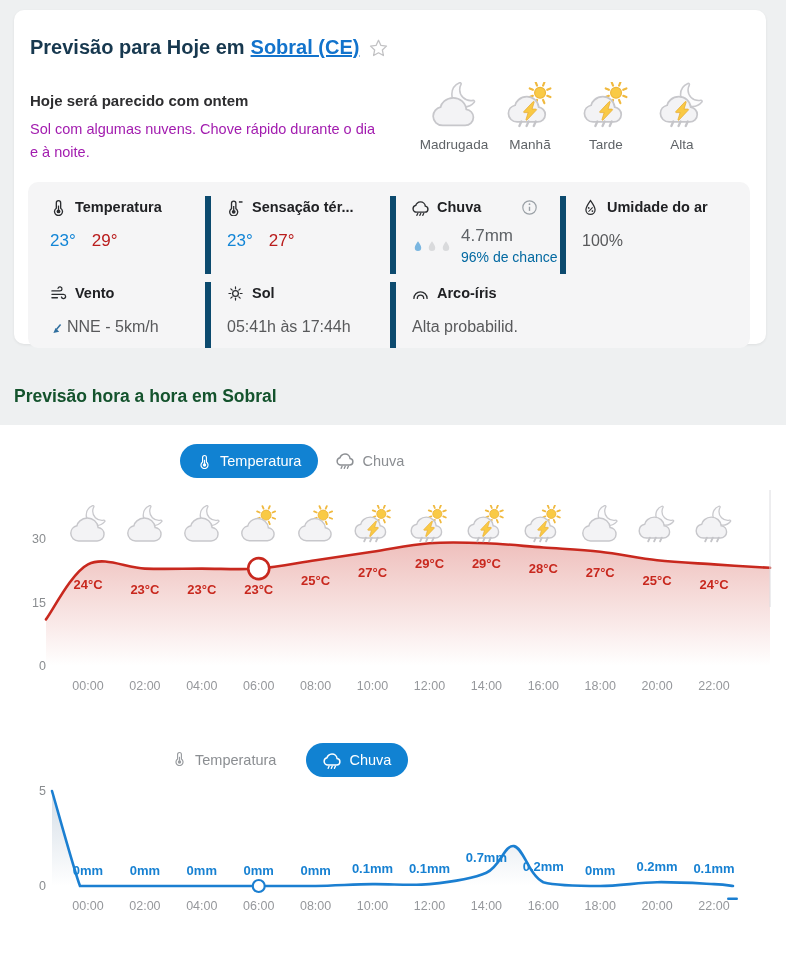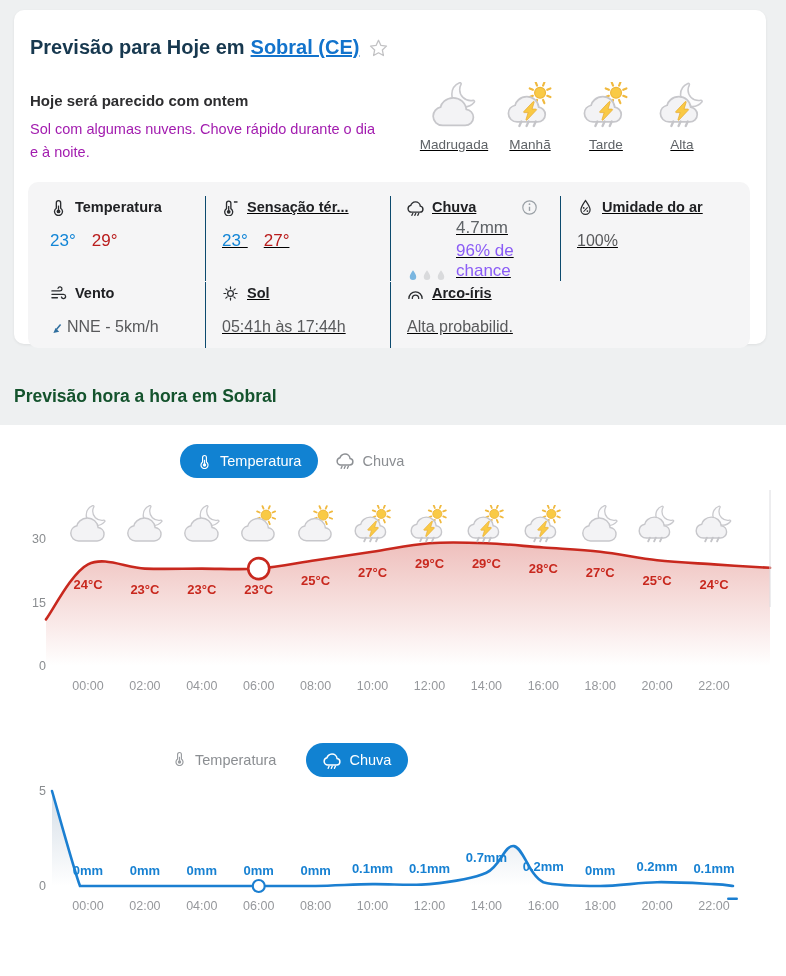--- a/index.html
+++ b/index.html
@@ -11,45 +11,45 @@
   .today-card { position:absolute; left:14px; top:10px; width:752px; height:334px;
     background:#fff; border-radius:10px; box-shadow:0 1px 3px rgba(0,0,0,.07); }
   .card-title { position:absolute; left:16px; top:26px; font-size:20px; font-weight:700;
     color:#17384f; display:flex; align-items:center; }
   .card-title a { color:#1273cc; margin-left:6px; text-decoration:underline; cursor:pointer; }
   .fav-star { margin-left:9px; display:inline-flex; transform:translateY(1px); cursor:pointer; }
   .summary { position:absolute; left:16px; top:82px; width:352px; }
   .summary h3 { font-size:15px; font-weight:700; color:#2e2e30; margin-bottom:9px; }
   .summary p { font-size:14.5px; color:#a21caf; line-height:1.62; }
   .periods { position:absolute; left:402px; top:72px; display:flex; }
-  .period { width:76px; text-align:center;text-decoration:underline; }
+  .period { width:76px; text-align:center; }
   .period .w-icon { display:inline-block; width:46px; height:46px; }
   .p-label { font-size:13.5px; color:#5f6367; margin-top:5px; }
 
   
   .stats-box { position:absolute; left:14px; top:172px; width:722px; height:166px;
     background:#f5f5f6; border-radius:10px; }
   .stats-row { display:grid; }
   .row1 { grid-template-columns:177px 185px 170px 1fr; padding-top:14px; height:92px; }
   .row2 { grid-template-columns:177px 185px 1fr; padding-top:8px; height:74px; }
   .stat-cell { padding-left:16px; position:relative; }
   .stat-cell.first { padding-left:22px; }
-  .stat-cell.bl { border-left:1px solid #0c4a6e;text-decoration:underline; }
+  .stat-cell.bl { border-left:6px solid #0c4a6e; }
   .stat-head { display:flex; align-items:center; gap:8px; height:22px; }
   .stat-head .s-icon { display:inline-flex; width:17px; height:17px; }
   .stat-label { font-size:14.5px; font-weight:700; color:#202124; white-space:nowrap; }
   .info-btn { margin-left:auto; margin-right:22px; display:inline-flex; cursor:pointer; }
   .stat-value { margin-top:13px; font-size:17px; display:flex; align-items:center; }
   .stat-value .min { color:#1285d6; margin-right:16px; }
   .stat-value .max { color:#b91c1c; }
-  .rain-flex { display:flex; align-items:flex-end; margin-top:0; }
+  .rain-flex { display:flex; align-items:center; margin-top:8px; }
   .droplets { display:flex; gap:2px; margin-right:9px; }
   .droplet { display:inline-flex; }
   .rain-mm { font-size:17px; color:#5f6367; }
-  .rain-chance { font-size:17px; color:#8b5cf6; margin-top:3px; }
+  .rain-chance { font-size:14px; color:#0369a1; margin-top:3px; }
   .plain-value { margin-top:14px; font-size:16px; color:#58595b; display:flex; align-items:center; gap:3px; }
   .dir-icon { display:inline-flex; transform:translateY(1px); }
 
   
   .hourly-heading { position:absolute; left:14px; top:386px; font-size:17.5px; font-weight:700; color:#14532d; }
   .charts-card { position:absolute; left:0; top:425px; width:786px; height:551px; background:#fff; }
   .toggle-row { position:absolute; display:flex; align-items:center; }
   .toggle-row.r1 { left:180px; top:19px; gap:18px; }
   .toggle-row.r2 { left:172px; top:318px; gap:30px; }
   .pill { height:34px; border-radius:17px; background:#1182d2; color:#fff; display:flex;

